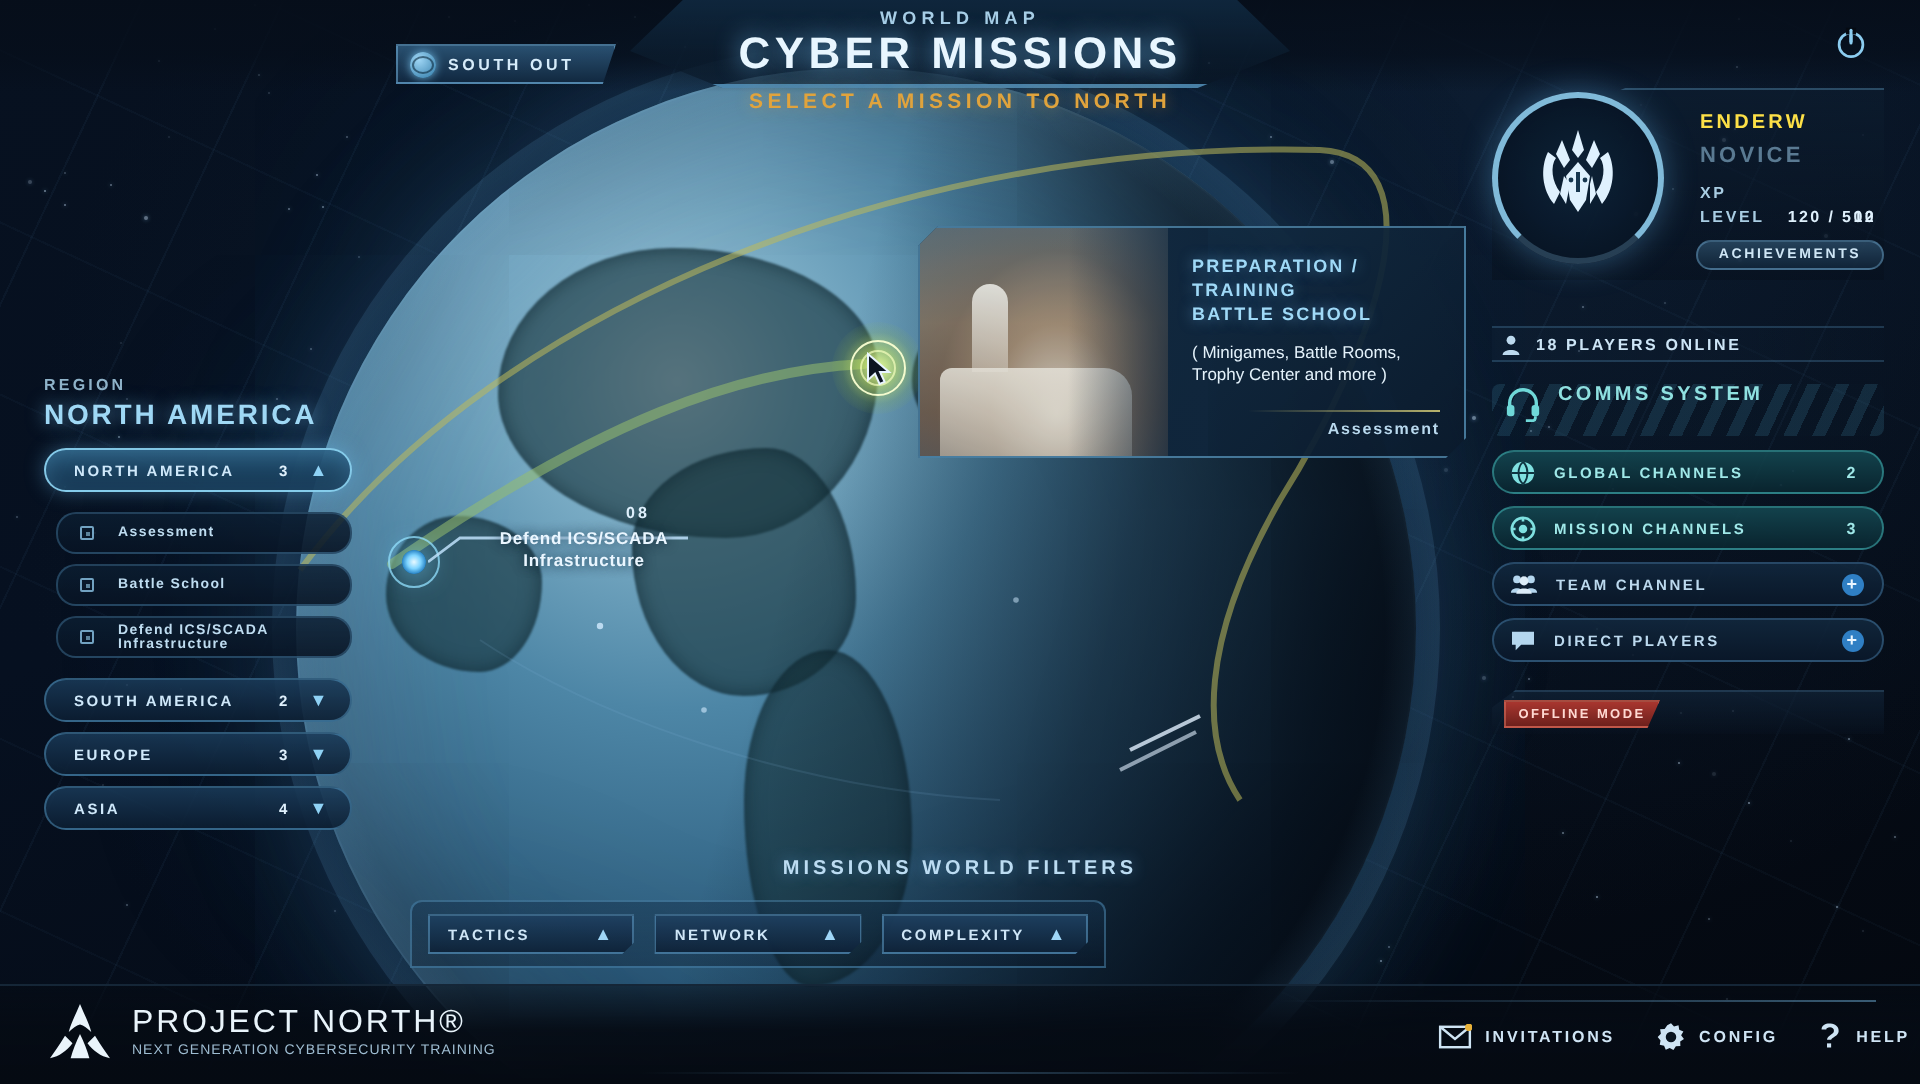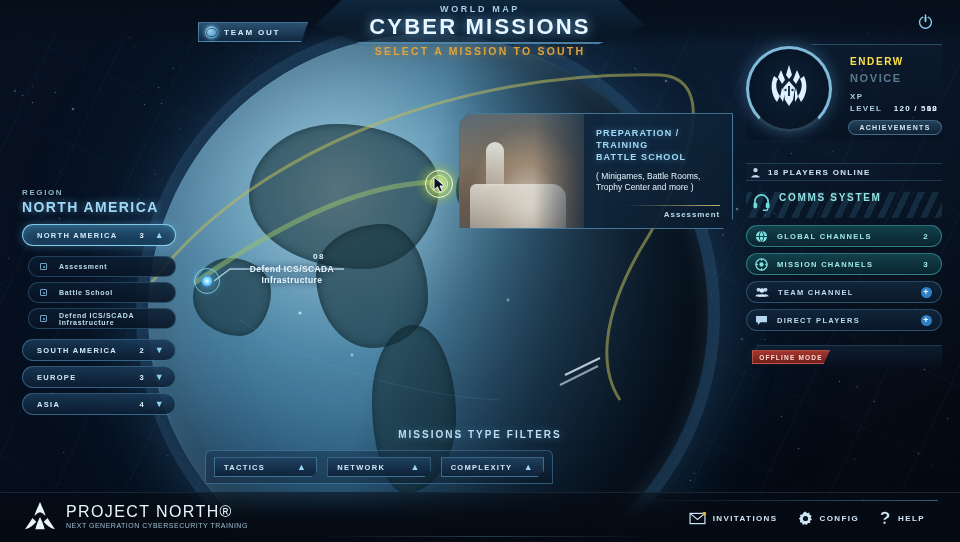--- a/index.html
+++ b/index.html
@@ -376,21 +376,21 @@
     background:linear-gradient(180deg, rgba(5,11,20,.55) 0%, rgba(5,11,20,.95) 45%, #050a12 100%);
     border-top:1px solid rgba(80,140,185,.22);
   }
   .brand { position:absolute; left:24px; bottom:11px; display:flex; align-items:center; gap:10px; }
   .brand-txt .b1 {
     font-size:16px; letter-spacing:1.4px; color:#e9f4fb; font-weight:normal;
   }
   .brand-txt .b2 {
     font-size:7px; letter-spacing:.5px; color:#9fbdd2; margin-top:1px;
   }
-  .foot-links { position:absolute; right:35px; bottom:16px; display:flex; align-items:center; gap:20px;text-align:right; }
+  .foot-links { position:absolute; right:5px; bottom:16px; display:flex; align-items:center; gap:20px;text-align:right; }
   .foot-link { display:flex; align-items:center; gap:7px; cursor:pointer; }
   .foot-link .lbl { font-size:8px; letter-spacing:1.4px; color:#cfe4f4; font-weight:bold; }
   .foot-rule {
     position:absolute; right:22px; bottom:41px; width:300px; height:1px;
     background:linear-gradient(90deg, rgba(90,150,195,0), rgba(120,190,235,.45));
   }
   .foot-rule2 {
     position:absolute; left:320px; bottom:5px; width:330px; height:1px;
     background:linear-gradient(90deg, rgba(90,150,195,0), rgba(110,175,220,.3), rgba(90,150,195,0));
   }
@@ -628,25 +628,25 @@
     </div>
     <div class="card-foot-line"></div>
     <div class="card-foot">Assessment</div>
   </div>
 
   <div class="header-bar">
     <div class="header-plate"></div>
   </div>
   <div class="title-small">WORLD MAP</div>
   <div class="title-main">CYBER MISSIONS</div>
-  <div class="subtitle">SELECT A MISSION TO SOUTH</div>
+  <div class="subtitle">SELECT A MISSION TO NORTH</div>
 
   <div class="zoom-out">
     <span class="globe-mini"></span>
-    <span class="lbl">TEAM OUT</span>
+    <span class="lbl">SOUTH OUT</span>
   </div>
 
   <div class="power-btn">
     <svg width="17" height="17" viewBox="0 0 20 20">
       <circle cx="10" cy="11" r="7" fill="none" stroke="#8ccdf0" stroke-width="1.6"></circle>
       <line x1="10" y1="2.5" x2="10" y2="10" stroke="#8ccdf0" stroke-width="1.8" stroke-linecap="round"></line>
       <path d="M10 2.5 A 8 8 0 0 1 10 2.5" fill="none"></path>
       <rect x="7" y="1" width="6" height="4" fill="#050a12"></rect>
       <line x1="10" y1="2.5" x2="10" y2="9" stroke="#8ccdf0" stroke-width="1.8" stroke-linecap="round"></line>
     </svg>
@@ -790,21 +790,21 @@
     </div>
 
     <div class="offline-wrap">
       <div class="offline-plate"></div>
       <div class="offline-badge">
         <span>OFFLINE MODE</span>
       </div>
     </div>
   </div>
 
-  <div class="filters-title">MISSIONS TYPE FILTERS</div>
+  <div class="filters-title">MISSIONS WORLD FILTERS</div>
   <div class="filter-bar">
     <div class="filter-btn">
       <span>TACTICS</span>
       <span class="chev">▲</span>
     </div>
     <div class="filter-btn">
       <span>NETWORK</span>
       <span class="chev">▲</span>
     </div>
     <div class="filter-btn">

